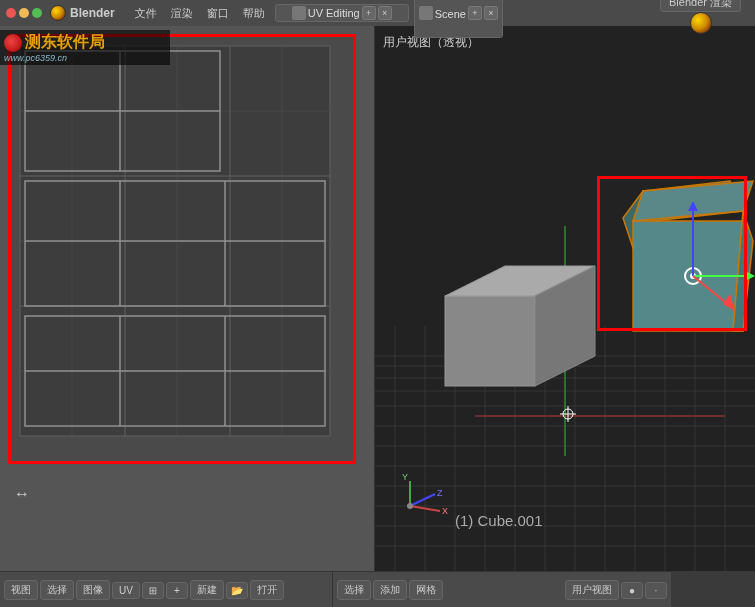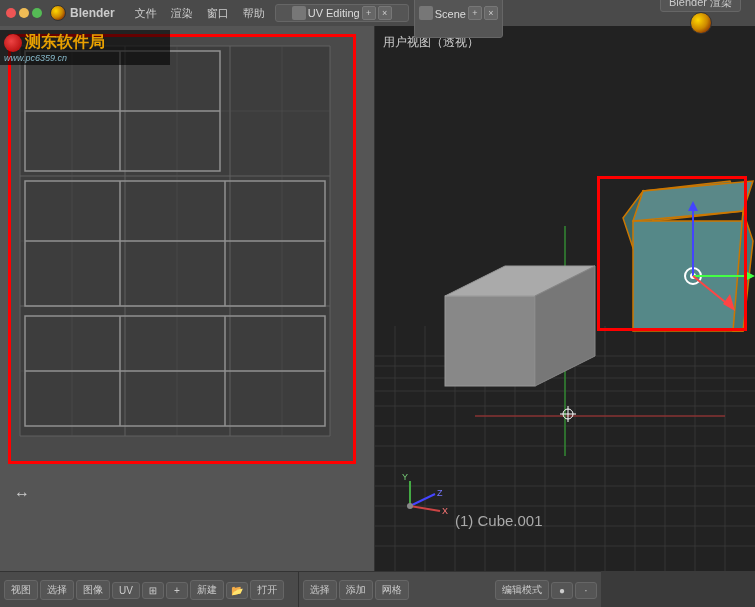--- a/index.html
+++ b/index.html
@@ -201,21 +201,21 @@
       transform: translate(-50%, -50%);
       color: rgba(255,255,255,0.15);
       font-size: 14px;
       font-weight: bold;
       white-space: nowrap;
       z-index: 2;
     }
 
     
     .bottom-bar {
-      width: 601px;
+      width: 671px;
       height: 36px;
       display: flex;
       background: #4a4a4a;
       border-top: 1px solid #333;
       position: absolute;
       bottom: 0;
     }
 
     .bottom-left {
       width: 375px;
@@ -490,17 +490,17 @@
     <button class="bottom-btn">新建</button>
     <button class="bottom-btn icon-btn">📂</button>
     <button class="bottom-btn">打开</button>
   </div>
 
   <div class="bottom-right">
     <button class="bottom-btn">选择</button>
     <button class="bottom-btn">添加</button>
     <button class="bottom-btn">网格</button>
     <div style="flex:1;"></div>
-    <button class="bottom-btn">编辑模式</button>
+    <button class="bottom-btn">用户视图</button>
     <button class="bottom-btn icon-btn">●</button>
     <button class="bottom-btn icon-btn">·</button>
   </div>
 </div>
 
 </body></html>

